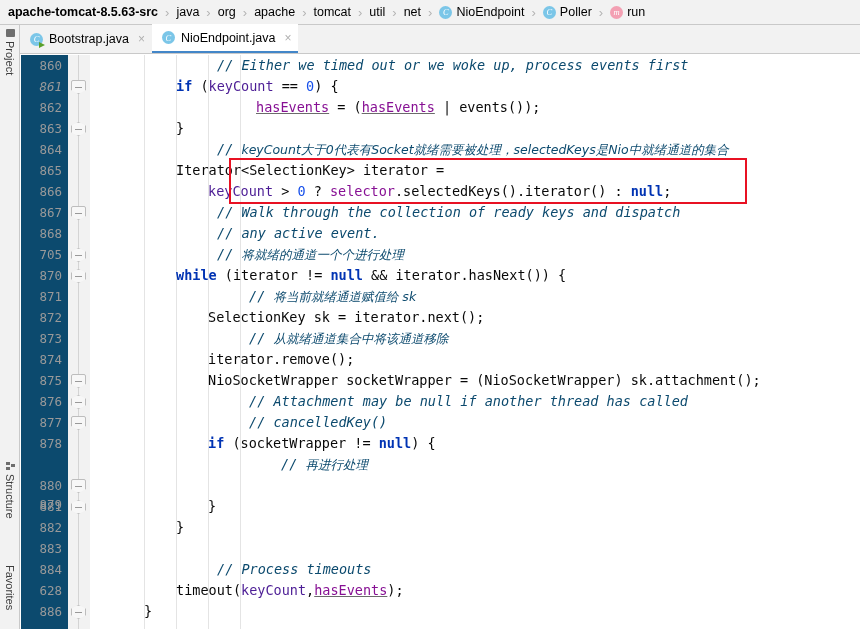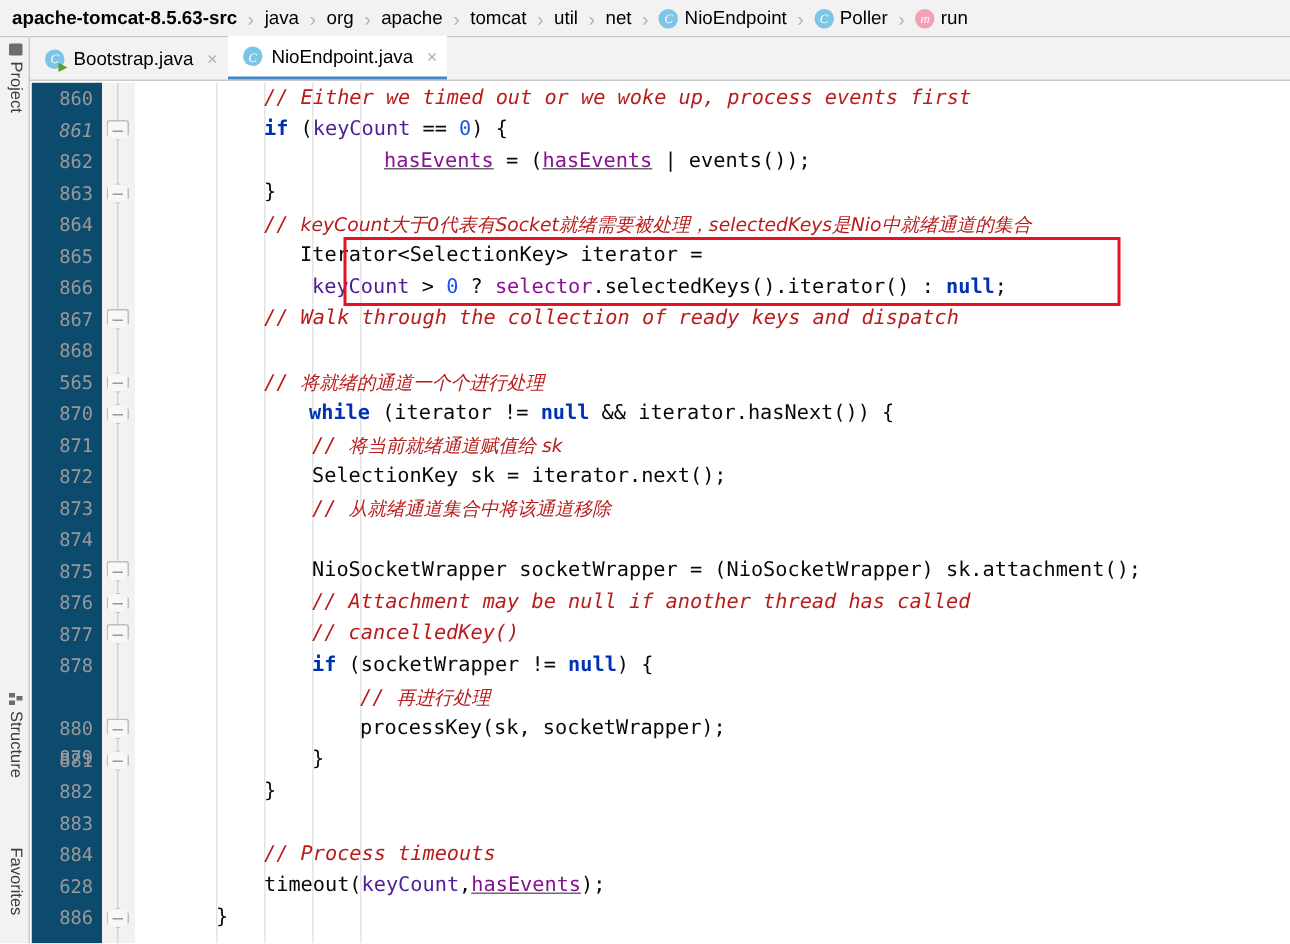--- a/index.html
+++ b/index.html
@@ -115,21 +115,21 @@
   }
   .indent-guide{
     position:absolute;top:0;width:1px;height:574px;background:#e4e4e4;
   }
   .code-line{
     position:absolute;left:0;height:21px;line-height:21px;
     white-space:pre;
     font-family:"DejaVu Sans Mono","Liberation Mono",monospace;
     font-size:13.5px;color:#080808;
   }
-  .cmt{color:#b91c1c;font-style:italic;}
+  .cmt{color:#0c4a6e;font-style:italic;margin-left:41px;}
   .kw{color:#0033b3;font-weight:bold;}
   .num{color:#1750eb;}
   .fld{color:#871094;}
   .par{color:#4c1d95;}
   .uline{text-decoration:underline;text-decoration-color:#6b6b6b;}
   .cjk{font-family:"DejaVu Sans","Liberation Sans",sans-serif;font-style:italic;font-size:12.5px;}
 
   .redbox{
     position:absolute;border:2px solid #e81123;box-sizing:border-box;
     pointer-events:none;
@@ -216,21 +216,21 @@
     <div class="gutter" id="gutter">
         <div class="gutter-line" style="top: 0px;">860</div>
         <div class="gutter-line" style="top: 21px; font-style: italic;">861</div>
         <div class="gutter-line" style="top: 42px;">862</div>
         <div class="gutter-line" style="top: 63px;">863</div>
         <div class="gutter-line" style="top: 84px;">864</div>
         <div class="gutter-line" style="top: 105px;">865</div>
         <div class="gutter-line" style="top: 126px;">866</div>
         <div class="gutter-line" style="top: 147px;">867</div>
         <div class="gutter-line" style="top: 168px;">868</div>
-        <div class="gutter-line" style="top: 189px;">565</div>
+        <div class="gutter-line" style="top: 189px;">705</div>
         <div class="gutter-line" style="top: 210px;">870</div>
         <div class="gutter-line" style="top: 231px;">871</div>
         <div class="gutter-line" style="top: 252px;">872</div>
         <div class="gutter-line" style="top: 273px;">873</div>
         <div class="gutter-line" style="top: 294px;">874</div>
         <div class="gutter-line" style="top: 315px;">875</div>
         <div class="gutter-line" style="top: 336px;">876</div>
         <div class="gutter-line" style="top: 357px;">877</div>
         <div class="gutter-line" style="top: 378px;">878</div>
         <div class="gutter-line" style="top: 399px; margin-top: 40px;">879</div>
@@ -259,34 +259,35 @@
     <div class="codearea" id="codearea">
         <div class="indent-guide" style="left: 54px;"></div>
         <div class="indent-guide" style="left: 86px;"></div>
         <div class="indent-guide" style="left: 118px;"></div>
         <div class="indent-guide" style="left: 150px;"></div>
         <div class="code-line" style="top: 0px; left: 86px;"><span class="cmt">// Either we timed out or we woke up, process events first</span></div>
         <div class="code-line" style="top: 21px; left: 86px;"><span class="kw">if</span> (<span class="par">keyCount</span> == <span class="num">0</span>) {</div>
         <div class="code-line" style="top: 42px; left: 118px; padding-left: 48px;"><span class="fld uline">hasEvents</span> = (<span class="fld uline">hasEvents</span> | events());</div>
         <div class="code-line" style="top: 63px; left: 86px;">}</div>
         <div class="code-line" style="top: 84px; left: 86px;"><span class="cmt">// <span class="cjk">keyCount大于0代表有Socket就绪需要被处理，selectedKeys是Nio中就绪通道的集合</span></span></div>
-        <div class="code-line" style="top: 105px; left: 86px; padding-left: 24px;">Iterator&lt;SelectionKey&gt; iterator =</div>
+        <div class="code-line" style="top: 105px; left: 86px;">Iterator&lt;SelectionKey&gt; iterator =</div>
         <div class="code-line" style="top: 126px; left: 118px;"><span class="par">keyCount</span> &gt; <span class="num">0</span> ? <span class="fld">selector</span>.selectedKeys().iterator() : <span class="kw">null</span>;</div>
         <div class="code-line" style="top: 147px; left: 86px;"><span class="cmt">// Walk through the collection of ready keys and dispatch</span></div>
+        <div class="code-line" style="top: 168px; left: 86px;"><span class="cmt">// any active event.</span></div>
         <div class="code-line" style="top: 189px; left: 86px;"><span class="cmt">// <span class="cjk">将就绪的通道一个个进行处理</span></span></div>
-        <div class="code-line" style="top: 210px; left: 86px; padding-left: 30px;"><span class="kw">while</span> (iterator != <span class="kw">null</span> &amp;&amp; iterator.hasNext()) {</div>
+        <div class="code-line" style="top: 210px; left: 86px;"><span class="kw">while</span> (iterator != <span class="kw">null</span> &amp;&amp; iterator.hasNext()) {</div>
         <div class="code-line" style="top: 231px; left: 118px;"><span class="cmt">// <span class="cjk">将当前就绪通道赋值给 sk</span></span></div>
         <div class="code-line" style="top: 252px; left: 118px;">SelectionKey sk = iterator.next();</div>
         <div class="code-line" style="top: 273px; left: 118px;"><span class="cmt">// <span class="cjk">从就绪通道集合中将该通道移除</span></span></div>
+        <div class="code-line" style="top: 294px; left: 118px;">iterator.remove();</div>
         <div class="code-line" style="top: 315px; left: 118px;">NioSocketWrapper socketWrapper = (NioSocketWrapper) sk.attachment();</div>
         <div class="code-line" style="top: 336px; left: 118px;"><span class="cmt">// Attachment may be null if another thread has called</span></div>
         <div class="code-line" style="top: 357px; left: 118px;"><span class="cmt">// cancelledKey()</span></div>
         <div class="code-line" style="top: 378px; left: 118px;"><span class="kw">if</span> (socketWrapper != <span class="kw">null</span>) {</div>
         <div class="code-line" style="top: 399px; left: 150px;"><span class="cmt">// <span class="cjk">再进行处理</span></span></div>
-        <div class="code-line" style="top: 420px; left: 150px;">processKey(sk, socketWrapper);</div>
         <div class="code-line" style="top: 441px; left: 118px;">}</div>
         <div class="code-line" style="top: 462px; left: 86px;">}</div>
         <div class="code-line" style="top: 483px; left: 22px;"></div>
         <div class="code-line" style="top: 504px; left: 86px;"><span class="cmt">// Process timeouts</span></div>
         <div class="code-line" style="top: 525px; left: 86px; text-align: right;">timeout(<span class="par">keyCount</span>,<span class="fld uline">hasEvents</span>);</div>
         <div class="code-line" style="top: 546px; left: 54px;">}</div>
         <div class="redbox" style="border-color: rgb(232, 17, 35); left: 139px; top: 103px; width: 518px; height: 46px;"></div>
       </div>
   </div>
 

